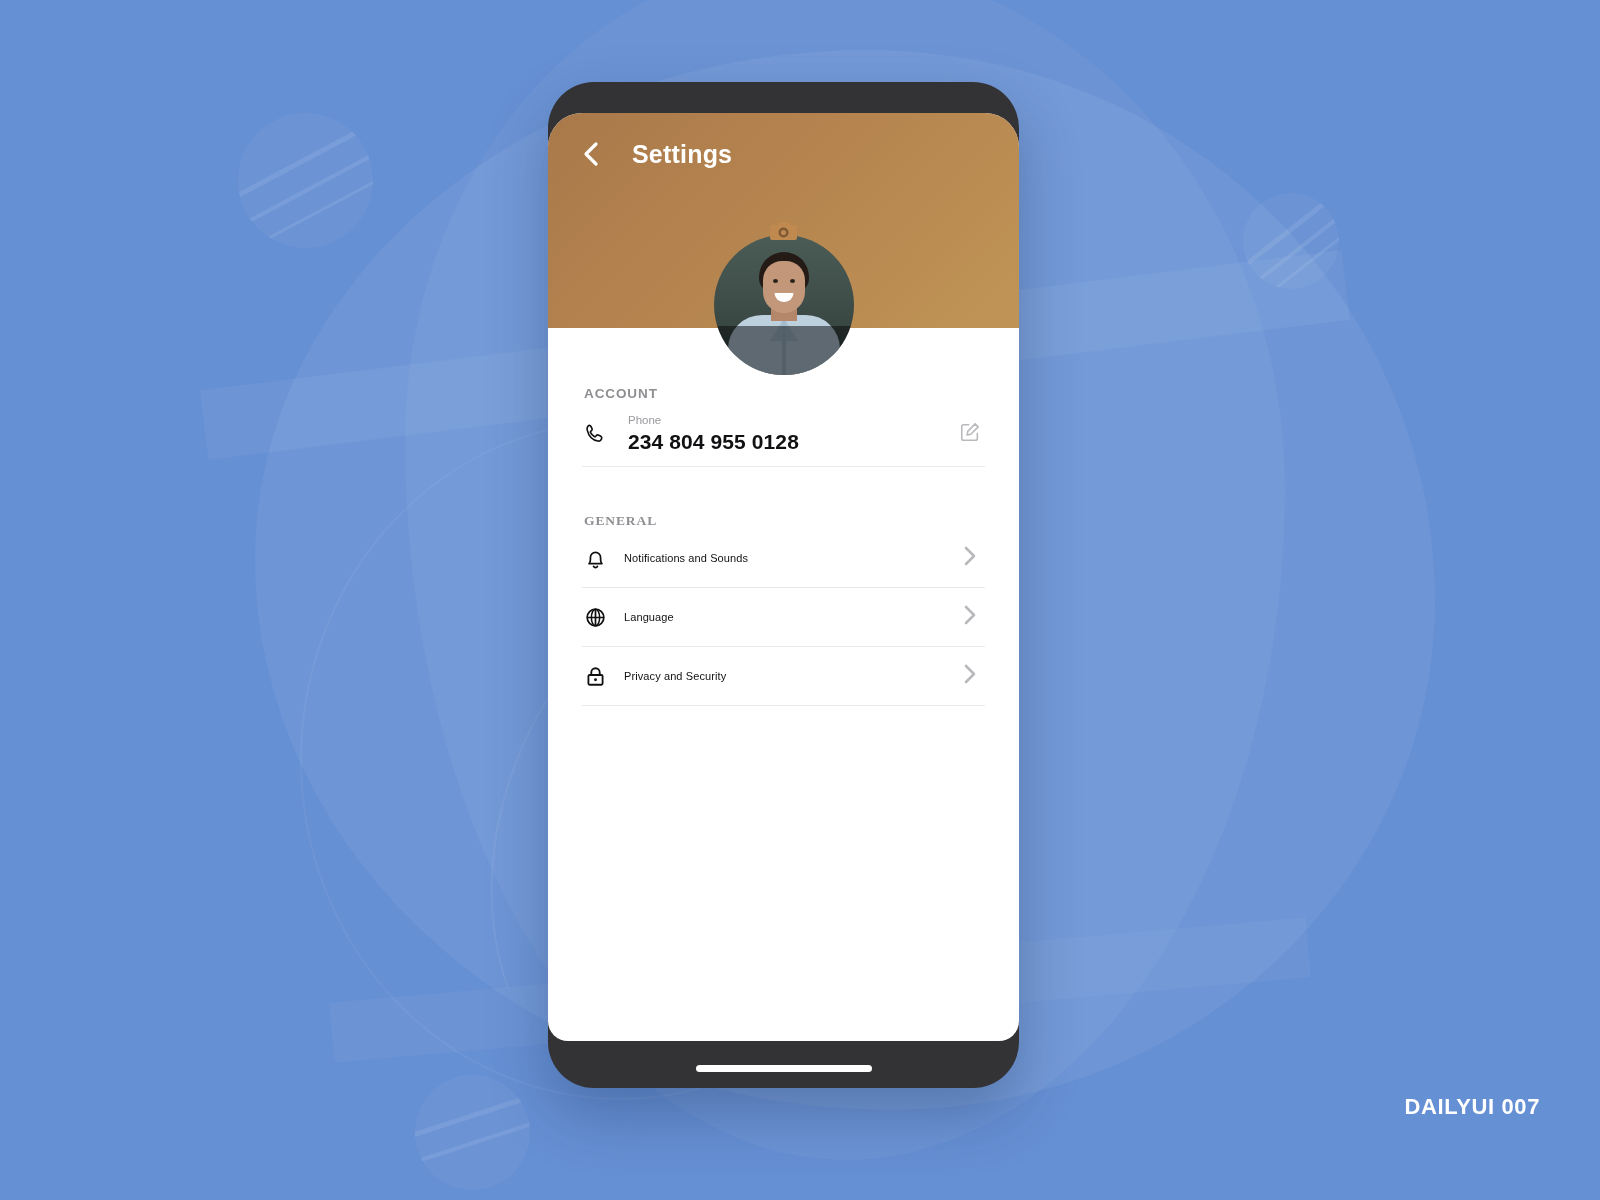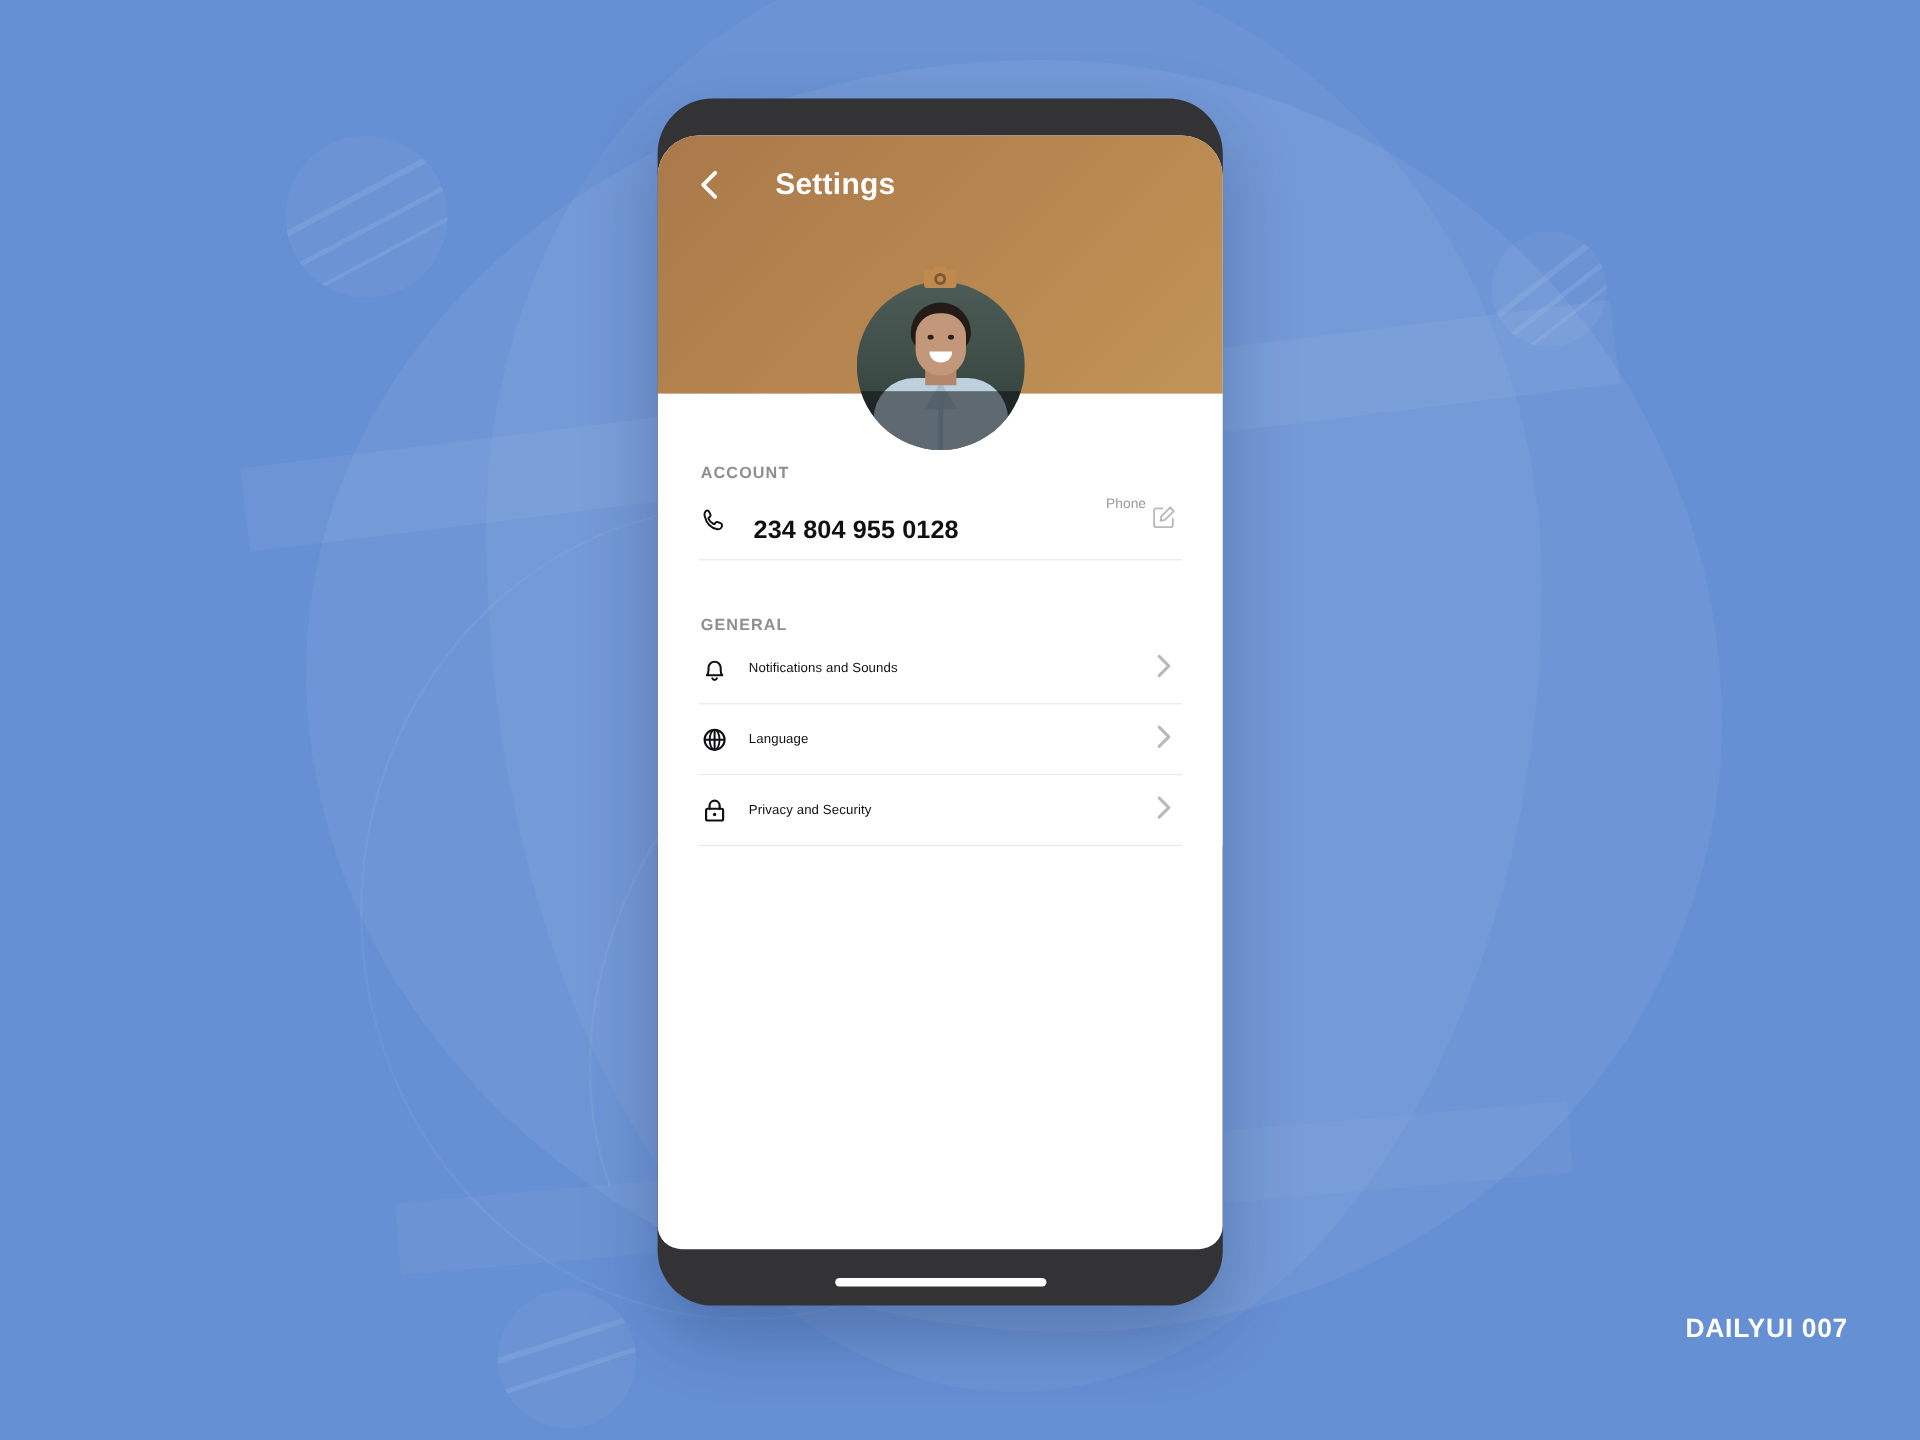--- a/index.html
+++ b/index.html
@@ -91,21 +91,21 @@
 
   
   .header {
     position:relative;
     height:215px;
     background:linear-gradient(135deg, #a9794a 0%, #b5844f 45%, #c09456 100%);
   }
   .header-row {
     display:flex; align-items:flex-end;
     padding:26px 0 0 28px;
-    gap:40px;
+    gap:26px;
   }
   .back-btn {
     width:30px; height:30px;
     display:flex; align-items:center; justify-content:center;
     cursor:pointer;
   }
   .back-btn svg { display:block; }
   .header-title {
     color:#ffffff;
     font-size:25px;
@@ -194,21 +194,21 @@
 
   
   .body-area { padding:0 0 0 0; background:#fff; }
   .section-label {
     color:#8e8e93;
     font-size:13.5px;
     font-weight:bold;
     letter-spacing:0.9px;
     padding:58px 0 0 36px;
   }
-  .section-label.general { padding-top:46px; }
+  .section-label.general { padding-top:46px;font-family:Liberation Serif, serif; }
 
   .rows { padding:0 34px 0 34px; }
 
   .row {
     display:flex; align-items:center;
     min-height:66px;
     border-bottom:1px solid #e9e9ea;
     cursor:pointer;
   }
   .row:last-child { border-bottom:1px solid #e9e9ea; }
@@ -216,21 +216,20 @@
     width:46px; flex:0 0 46px;
     display:flex; align-items:center; justify-content:flex-start;
     padding-left:2px;
   }
   .row-main { flex:1 1 auto; min-width:0; }
   .row-sub {
     color:#9a9a9f;
     font-size:11.5px;
     line-height:1.35;
     margin-bottom:1px;
-    text-align:right;
   }
   .row-value {
     color:#111113;
     font-size:21px;
     font-weight:bold;
     letter-spacing:0.1px;
     white-space:nowrap; overflow:hidden; text-overflow:ellipsis;
   }
   .row-label {
     color:#111113;

